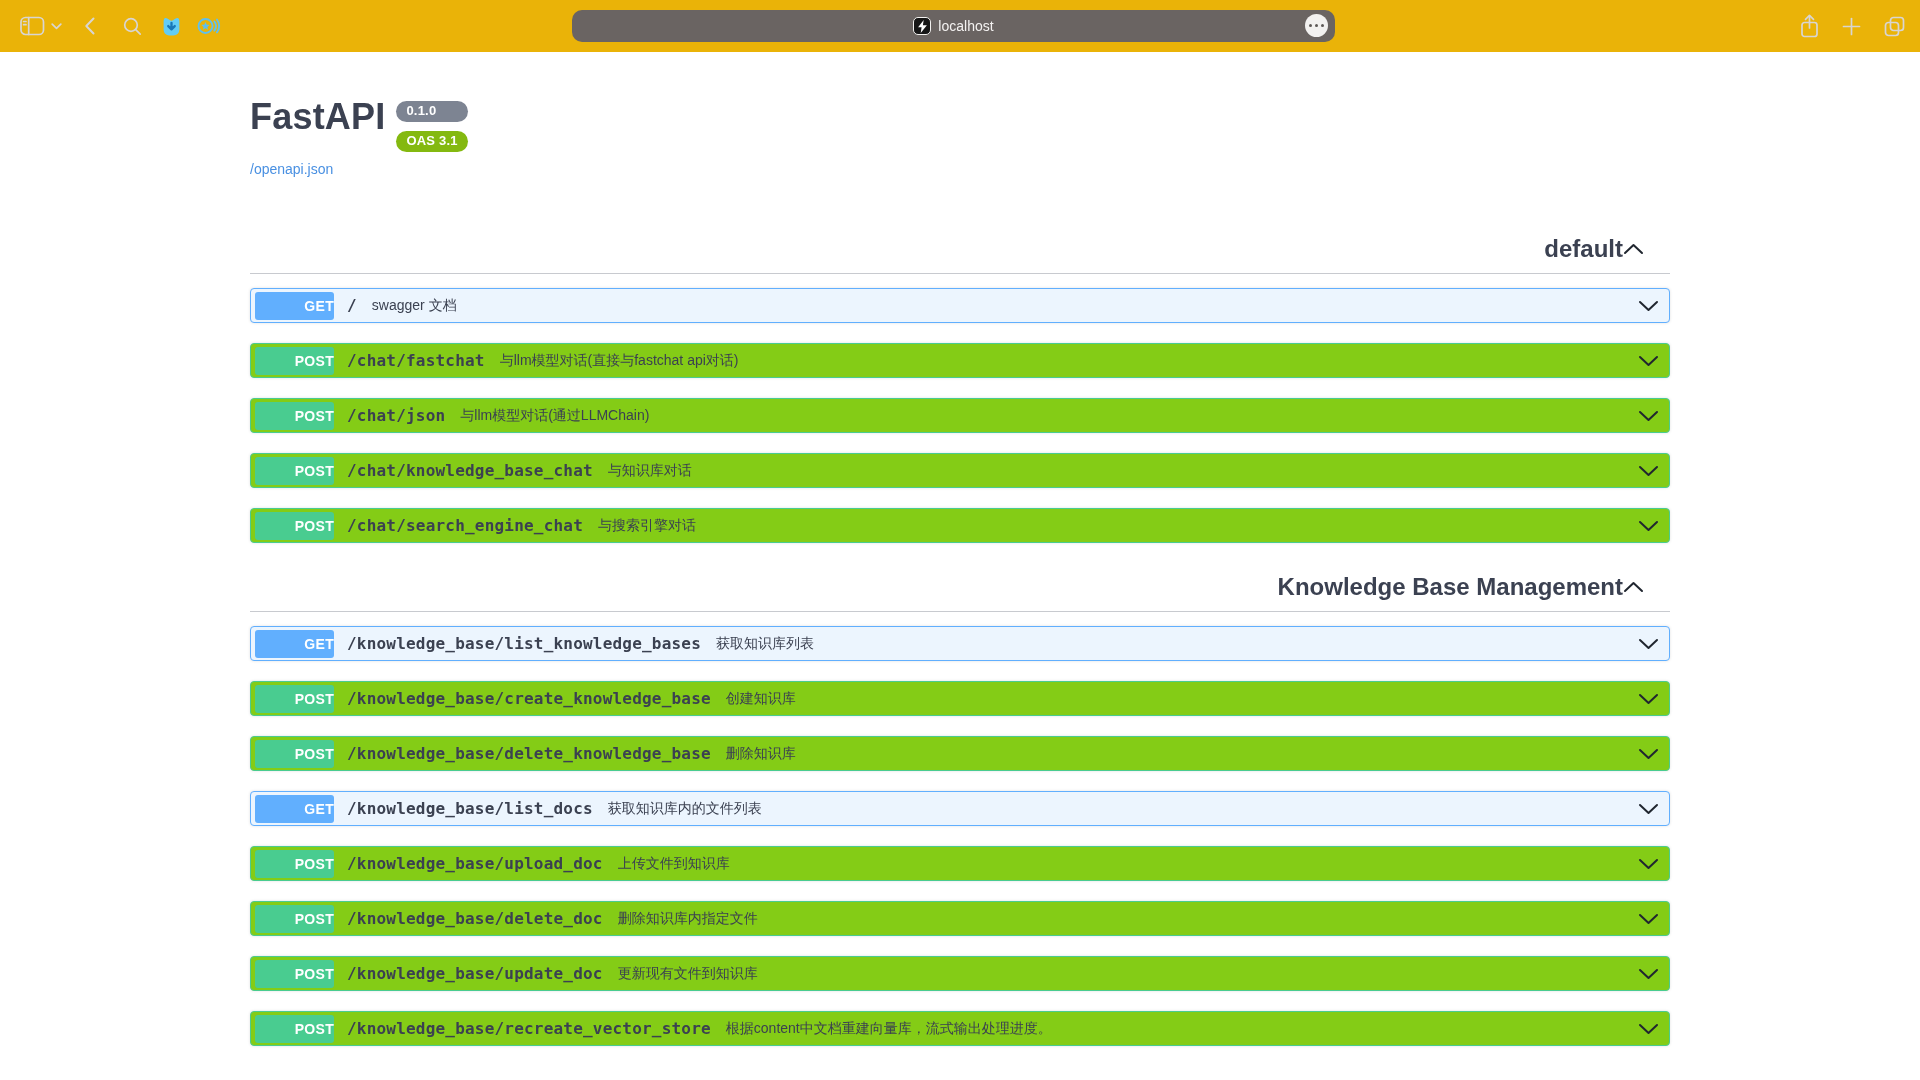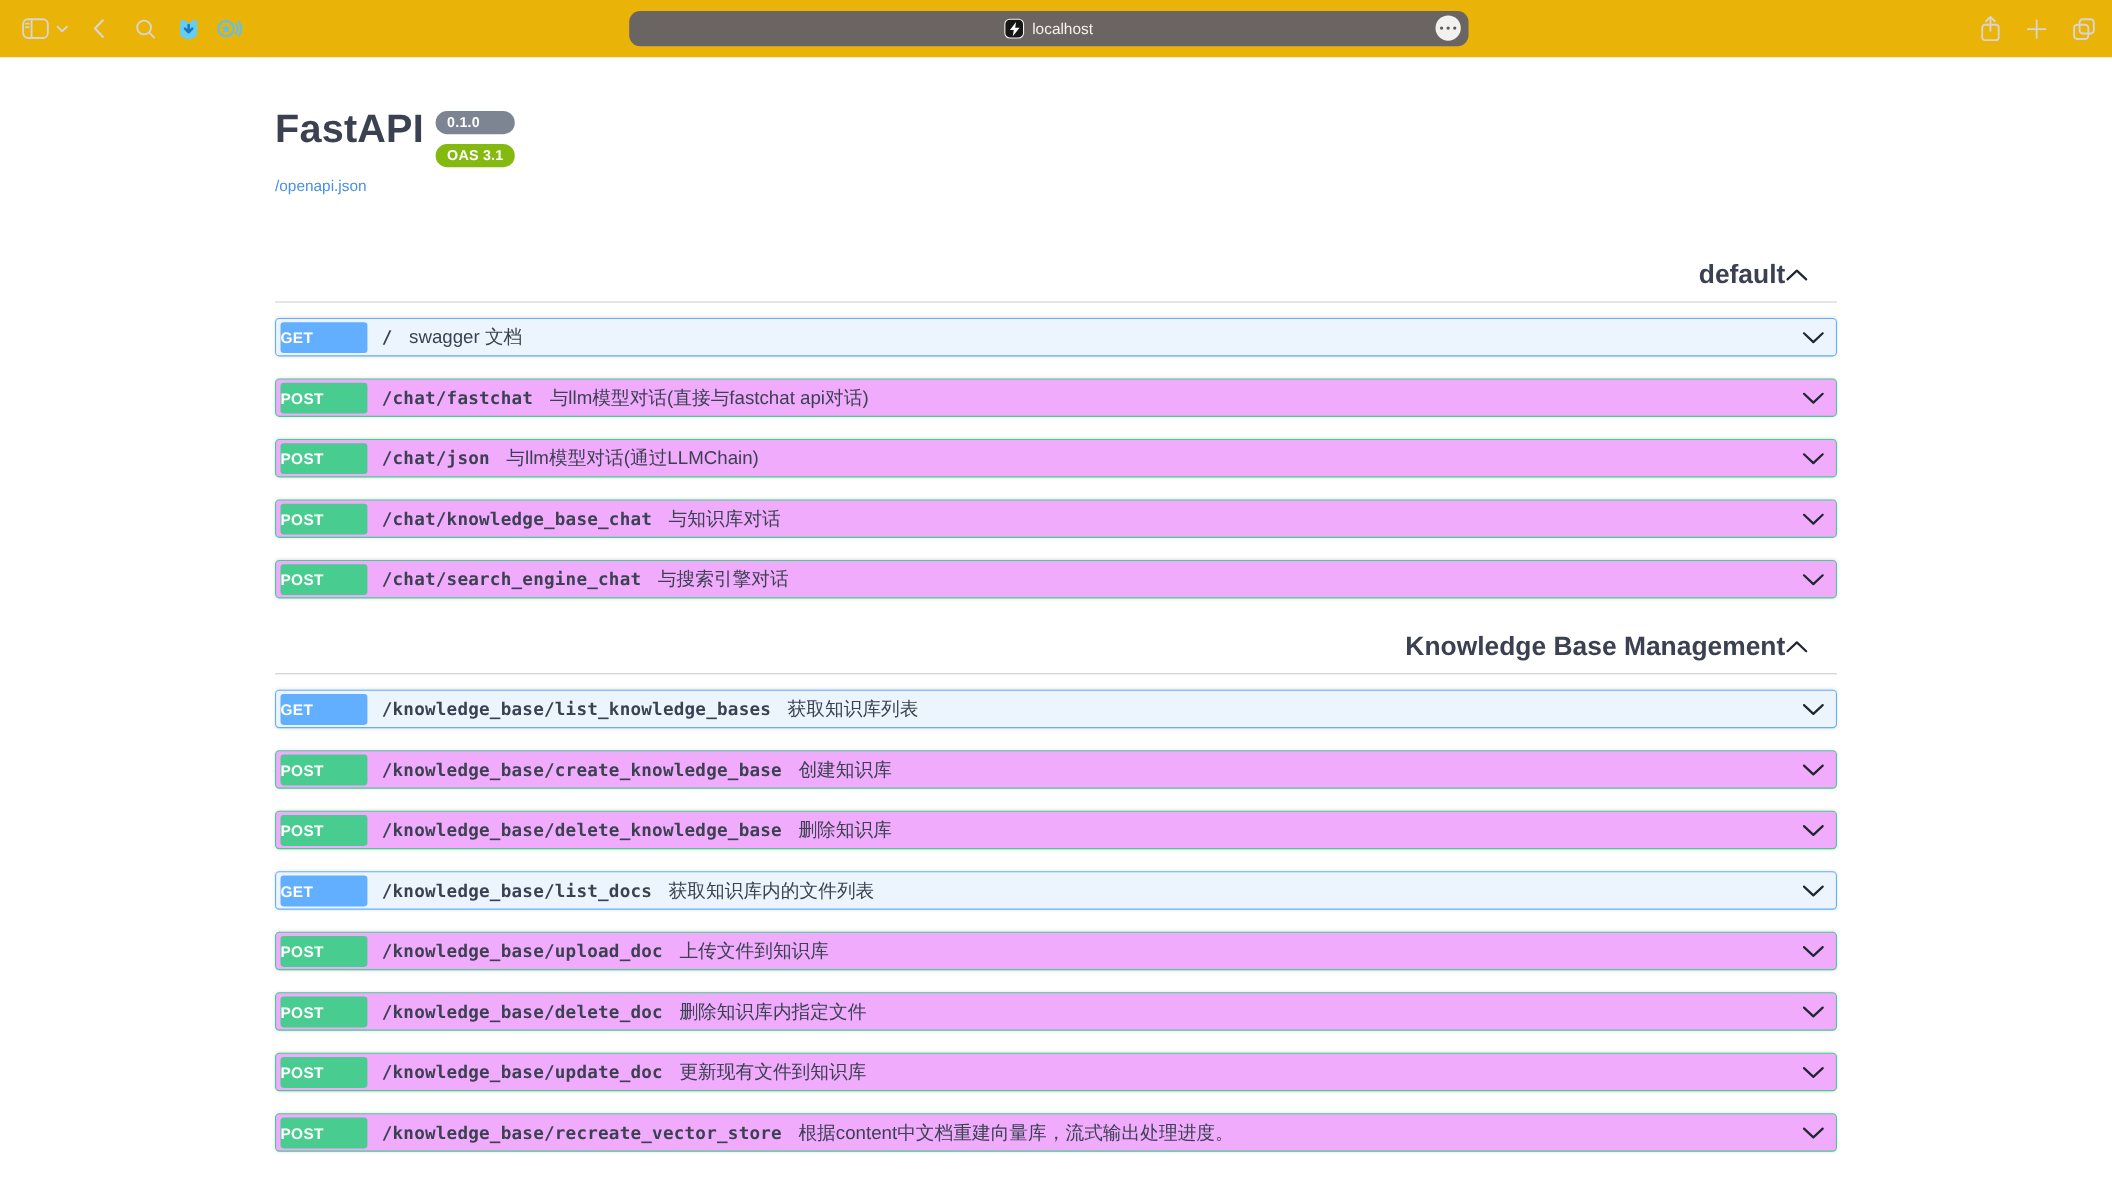--- a/index.html
+++ b/index.html
@@ -43,28 +43,28 @@
                padding-bottom:10px; border-bottom:1px solid rgba(59,65,81,.28);
                margin-top:30px; margin-bottom:14px; cursor:pointer; }
   .tag-section:first-of-type .tag-header { margin-top:57px; }
   .tag-title { font-size:24px; font-weight:700; color:#3b4151; }
   .tag-chevron { margin-right:26px; display:flex; }
 
   .opblock { display:flex; align-items:center; height:35px; border-radius:4px;
              border:1px solid; margin-bottom:20px; padding:0 4px;
              box-shadow:0 0 3px rgba(0,0,0,.12); cursor:pointer; }
   .opblock.get  { background:#ecf5fe; border-color:#61affe; }
-  .opblock.post { background:#f0abfc; border-color:#49cc90; }
-  .op-method { min-width:79px; text-align:left; padding:6px 0; border-radius:3px;
+  .opblock.post { background:#84cc16; border-color:#49cc90; }
+  .op-method { min-width:79px; text-align:right; padding:6px 0; border-radius:3px;
                color:#fff; font-weight:700; font-size:14px; letter-spacing:.3px; }
   .opblock.get  .op-method { background:#61affe; }
   .opblock.post .op-method { background:#49cc90; }
   .op-path { margin-left:13px; font-family:"DejaVu Sans Mono", monospace; font-weight:700;
              font-size:16px; color:#3b4151; letter-spacing:.2px; white-space:nowrap; }
-  .op-desc { margin-left:15px; font-size:17px; color:#3b4151; white-space:nowrap; }
+  .op-desc { margin-left:15px; font-size:14px; color:#3b4151; white-space:nowrap; }
   .op-chevron { margin-left:auto; margin-right:6px; display:flex; }
   .chev { stroke:#20262f; fill:none; stroke-width:2; stroke-linecap:round; stroke-linejoin:round; }
 </style>
 </head>
 <body>
 
 <div class="toolbar">
   <div class="tb-left">
     <span class="tb-icon" style="margin-right:6px;">
       <svg width="25" height="20" viewBox="0 0 25 20">

